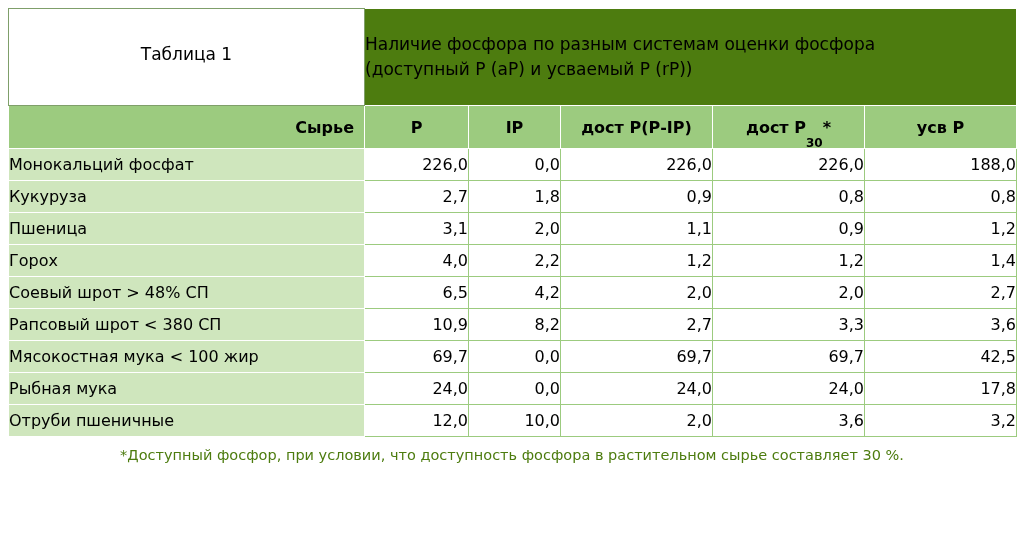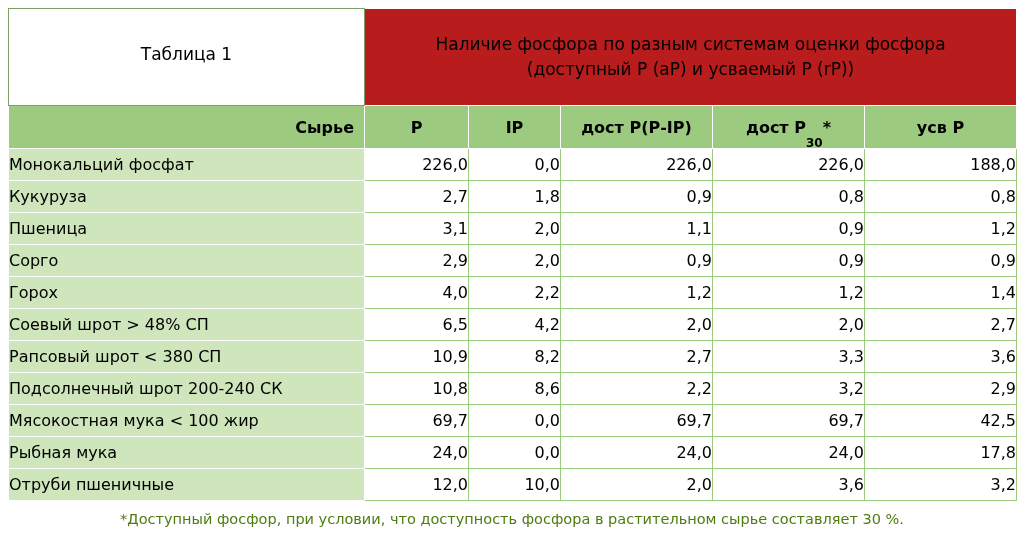--- a/index.html
+++ b/index.html
@@ -49,22 +49,22 @@
     color: #000;
     padding: 6px 4px 8px 4px;
     vertical-align: bottom;
     height: 96px;
   }
   .title-cell .t-inner {
     display: block;
     padding-bottom: 6px;
   }
   .banner-cell {
-    background: #b91c1c;
-    text-align: center;
+    background: #4d7c0f;
+    text-align: left;
     font-size: 17px;
     line-height: 1.45;
     padding: 10px 14px;
     height: 96px;
   }
   .banner-cell .line1 { display: block; }
   .banner-cell .line2 { display: block; }
 
   tr.head-row td {
     background: #9ccb7f;
@@ -157,28 +157,20 @@
       </tr>
       <tr>
         <td class="name-cell">Пшеница</td>
         <td class="num-cell">3,1</td>
         <td class="num-cell">2,0</td>
         <td class="num-cell">1,1</td>
         <td class="num-cell">0,9</td>
         <td class="num-cell">1,2</td>
       </tr>
       <tr>
-        <td class="name-cell">Сорго</td>
-        <td class="num-cell">2,9</td>
-        <td class="num-cell">2,0</td>
-        <td class="num-cell">0,9</td>
-        <td class="num-cell">0,9</td>
-        <td class="num-cell">0,9</td>
-      </tr>
-      <tr>
         <td class="name-cell">Горох</td>
         <td class="num-cell">4,0</td>
         <td class="num-cell">2,2</td>
         <td class="num-cell">1,2</td>
         <td class="num-cell">1,2</td>
         <td class="num-cell">1,4</td>
       </tr>
       <tr>
         <td class="name-cell">Соевый шрот &gt; 48% СП</td>
         <td class="num-cell">6,5</td>
@@ -189,28 +181,20 @@
       </tr>
       <tr>
         <td class="name-cell">Рапсовый шрот &lt; 380 СП</td>
         <td class="num-cell">10,9</td>
         <td class="num-cell">8,2</td>
         <td class="num-cell">2,7</td>
         <td class="num-cell">3,3</td>
         <td class="num-cell">3,6</td>
       </tr>
       <tr>
-        <td class="name-cell">Подсолнечный шрот 200-240 СК</td>
-        <td class="num-cell">10,8</td>
-        <td class="num-cell">8,6</td>
-        <td class="num-cell">2,2</td>
-        <td class="num-cell">3,2</td>
-        <td class="num-cell">2,9</td>
-      </tr>
-      <tr>
         <td class="name-cell">Мясокостная мука &lt; 100 жир</td>
         <td class="num-cell">69,7</td>
         <td class="num-cell">0,0</td>
         <td class="num-cell">69,7</td>
         <td class="num-cell">69,7</td>
         <td class="num-cell">42,5</td>
       </tr>
       <tr>
         <td class="name-cell">Рыбная мука</td>
         <td class="num-cell">24,0</td>

